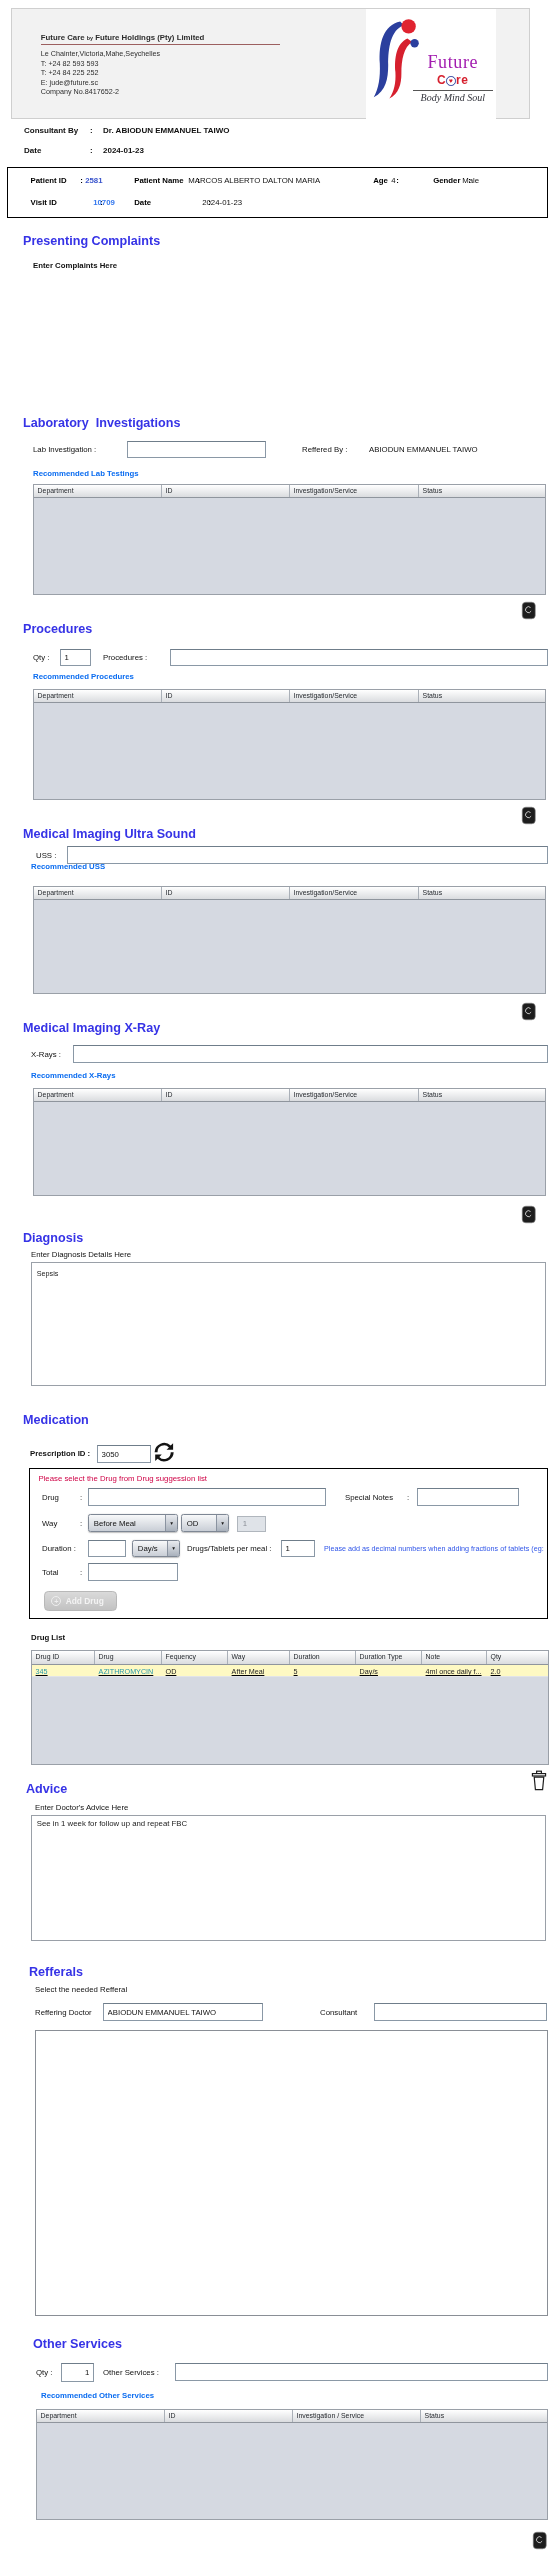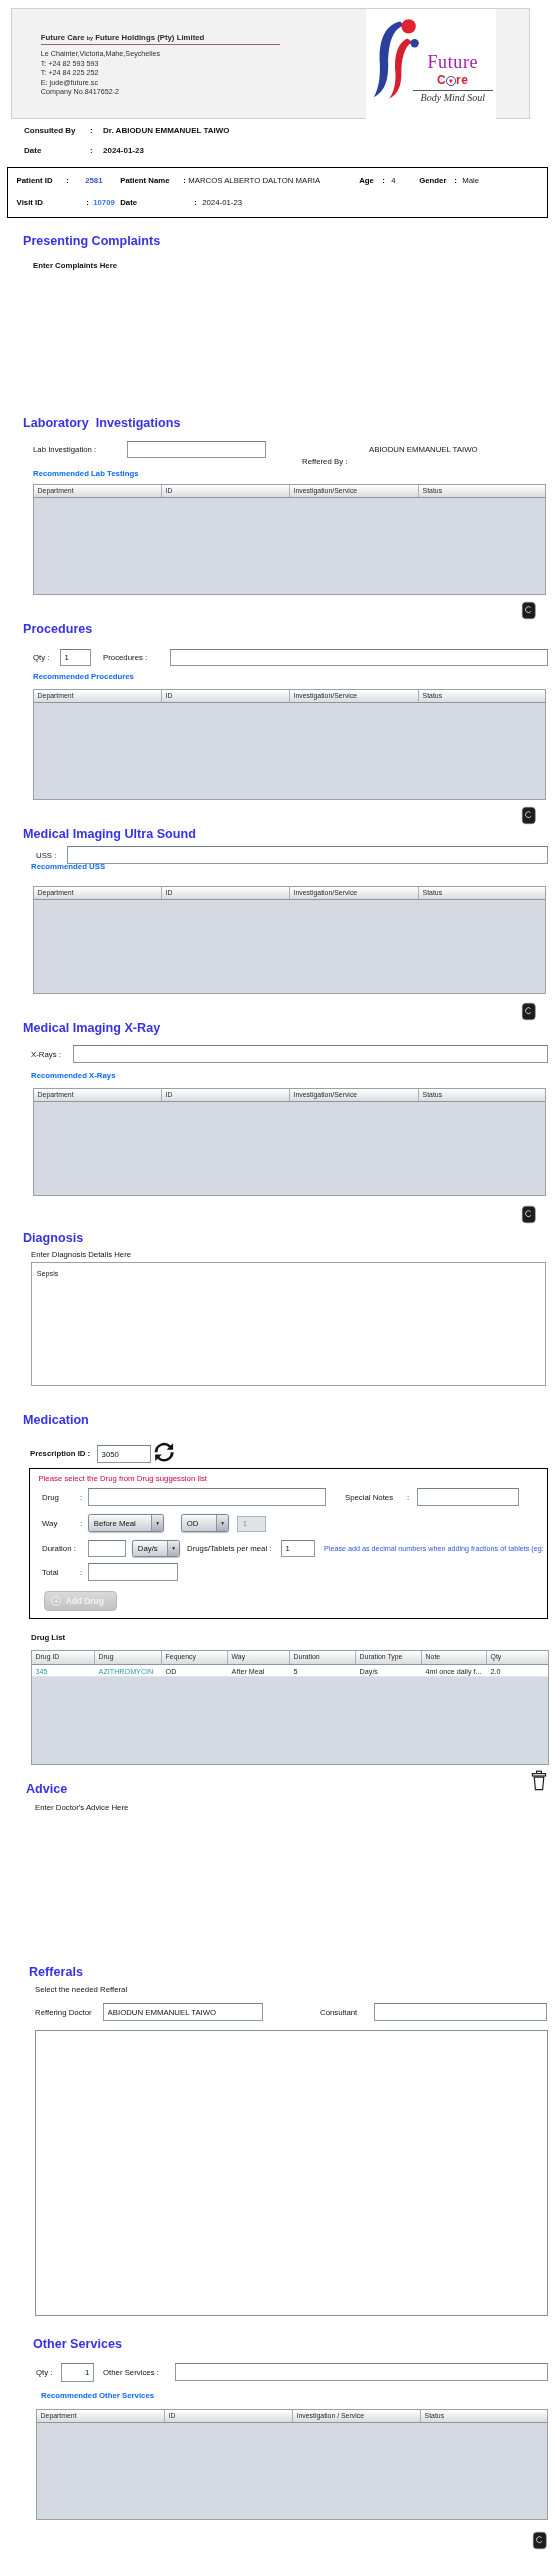--- a/index.html
+++ b/index.html
@@ -24,21 +24,21 @@
   .logo-tag { margin-top:2.4px; border-top:0.6px solid #555; padding-top:1.2px;
               font-family:"Liberation Serif", serif; font-style:italic; font-size:10px; color:#33343c; }
 
   .row-lbl { position:absolute; font-size:8px; font-weight:bold; color:#111; }
   .row-val { position:absolute; font-size:8px; font-weight:bold; color:#111; }
 
   
   .pbar { position:absolute; left:7.2px; top:167px; width:541px; height:51px;
           background:#fff; border:1.2px solid #000; }
   .pbar span { position:absolute; font-size:7.8px; white-space:nowrap; }
-  .pbar .pl { font-weight:bold; color:#000; }
+  .pbar .pl { font-weight:bold; color:#000;margin-left:14px; }
   .pbar .pv { color:#111; }
   .pbar .pid { color:#3a55cc; font-weight:bold; }
   .pbar .vid { color:#3377ee; font-weight:bold; }
 
   .h-sec { position:absolute; font-size:12.6px; font-weight:bold; color:#3633e6; white-space:pre; }
   .sub-b { position:absolute; font-size:7.8px; font-weight:bold; color:#111; }
   .sub-n { position:absolute; font-size:7.8px; color:#111; }
   .rec-link { position:absolute; font-size:7.8px; font-weight:bold; color:#0a6cf0; cursor:pointer; white-space:nowrap; }
 
   textarea.box { position:absolute; border:0.6px solid #9aa0a8; background:#fff; resize:none;
@@ -48,21 +48,21 @@
   .tinput { position:absolute; border:0.6px solid #8a98a6; border-top-color:#6f7d8a; background:#fff;
             font-family:"Liberation Sans", sans-serif; font-size:7.8px; color:#111; padding:1.2px 3.6px; }
 
   
   .dtable { position:absolute; border:0.6px solid #9aa0a8; background:#d5d9e1; overflow:hidden; }
   .hrow { display:flex; height:13px; background:linear-gradient(#ffffff,#dadcdf);
           border-bottom:0.6px solid #8f959d; }
   .hcell { font-size:6.9px; color:#1f2328; padding:2.4px 3.6px 0 3.6px; border-right:0.6px solid #aab0b8;
            white-space:nowrap; overflow:hidden; }
   .hcell:last-child { border-right:none; }
-  .drow { display:flex; height:12px; background:#ffffff; border-bottom:0.6px solid #e2e4e8; }
+  .drow { display:flex; height:12px; background:#fef9c3; border-bottom:0.6px solid #e2e4e8;text-decoration:underline; }
   .dcell { font-size:7.2px; color:#222; padding:1.8px 3.6px 0 3.6px; white-space:nowrap; overflow:hidden; }
   .teal { color:#279aab; }
 
   
   .trash { position:absolute; cursor:pointer; }
 
   
   .medbox { position:absolute; left:29px; top:1468px; width:519px; height:151px;
             border:1.2px solid #000; background:#fff; }
   .medbox .mlabel { position:absolute; font-size:7.8px; color:#111; white-space:nowrap; }
@@ -113,21 +113,21 @@
         <circle cx="76" cy="42" r="7" fill="#2b3f9e"></circle>
       </svg>
       <div class="logo-text">
         <div class="logo-future">Future</div>
         <div class="logo-care"><span>C</span><span class="logo-heart">♥</span><span>re</span></div>
         <div class="logo-tag">Body Mind Soul</div>
       </div>
     </div>
   </div>
 
-  <span class="row-lbl" style="left:24px;top:126px">Consulted By</span>
+  <span class="row-lbl" style="left:24px;top:126px">Consultant By</span>
   <span class="row-lbl" style="left:90px;top:126px">:</span>
   <span class="row-val" style="left:103px;top:126px">Dr.  ABIODUN EMMANUEL TAIWO</span>
 
   <span class="row-lbl" style="left:24px;top:146px">Date</span>
   <span class="row-lbl" style="left:90px;top:146px">:</span>
   <span class="row-val" style="left:103px;top:146px">2024-01-23</span>
 
   <div class="pbar">
     <span class="pl" style="left:8.4px;top:8.4px">Patient ID</span>
     <span class="pl" style="left:58px;top:8.4px">:</span>
@@ -148,21 +148,21 @@
     <span class="pl" style="left:186px;top:30px">:</span>
     <span class="pv" style="left:194px;top:30px">2024-01-23</span>
   </div>
 
   <div class="h-sec" style="left:23px;top:234px">Presenting Complaints</div>
   <div class="sub-b" style="left:33px;top:261px">Enter Complaints Here</div>
 
   <div class="h-sec" style="left:23px;top:416px">Laboratory  Investigations</div>
   <span class="sub-n" style="left:33px;top:445px">Lab Investigation :</span>
   <input class="tinput" style="left: 127px; top: 441px; width: 139px; height: 16.7px;" value="">
-  <span class="sub-n" style="left:302px;top:457px">Reffered By :</span>
+  <span class="sub-n" style="left:302px;top:445px">Reffered By :</span>
   <span class="sub-n" style="left:369px;top:445px">ABIODUN EMMANUEL TAIWO</span>
   <div class="rec-link" style="left:33px;top:469px">Recommended Lab Testings</div>
   <div class="dtable" style="left:33px;top:484px;width:513px;height:111px">
     <div class="hrow">
       <div class="hcell" style="width:128px">Department</div>
       <div class="hcell" style="width:128px">ID</div>
       <div class="hcell" style="width:129px">Investigation/Service</div>
       <div class="hcell" style="flex:1">Status</div>
     </div>
   </div>
@@ -240,21 +240,21 @@
     <div class="med-warn">Please select the Drug from Drug suggession list</div>
     <span class="mlabel" style="left:12px;top:24px">Drug</span>
     <span class="mlabel" style="left:50px;top:24px">:</span>
     <input class="tinput" style="left: 58px; top: 19px; width: 238px; height: 18px;" value="">
     <span class="mlabel" style="left:315px;top:24px">Special Notes</span>
     <span class="mlabel" style="left:377px;top:24px">:</span>
     <input class="tinput" style="left: 387px; top: 19px; width: 102px; height: 18px;" value="">
 
     <span class="mlabel" style="left:12px;top:50px">Way</span>
     <span class="mlabel" style="left:50px;top:50px">:</span>
-    <div class="fake-select" style="left:58px;top:45px;width:76px">
+    <div class="fake-select" style="left:58px;top:45px;width:90px">
       <span>Before Meal</span>
       <span class="arrow">▼</span>
     </div>
     <div class="fake-select" style="left:151px;top:45px;width:48px">
       <span>OD</span>
       <span class="arrow">▼</span>
     </div>
     <input class="dis-input" style="left: 207px; top: 47px; width: 29px; height: 15.5px;" disabled="" value="1">
 
     <span class="mlabel" style="left:12px;top:75px">Duration :</span>
@@ -301,20 +301,21 @@
     </div>
   </div>
 
   <div class="h-sec" style="left:26px;top:1782px">Advice</div>
   <svg class="trash" style="left:530px;top:1770px" width="18" height="21.5" viewBox="0 0 30 36">
     <rect x="11" y="2" width="8" height="4" fill="#fff" stroke="#1d1d1d" stroke-width="2"></rect>
     <rect x="4" y="6" width="22" height="4" fill="#fff" stroke="#1d1d1d" stroke-width="2"></rect>
     <path d="M7 12 h16 l-2 21 h-12 z" fill="#fff" stroke="#1d1d1d" stroke-width="2"></path>
   </svg>
   <div class="sub-n" style="left:35px;top:1803px">Enter Doctor's Advice Here</div>
+  <textarea class="box" style="left: 31px; top: 1815px; width: 515px; height: 126px; font-size: 7.8px;">See in 1 week for follow up and repeat FBC</textarea>
 
   <div class="h-sec" style="left:29px;top:1965px">Refferals</div>
   <div class="sub-n" style="left:35px;top:1985px">Select the needed Refferal</div>
   <span class="sub-n" style="left:35px;top:2008px">Reffering Doctor</span>
   <input class="tinput" style="left: 103px; top: 2003px; width: 160px; height: 18px;" value="ABIODUN EMMANUEL TAIWO">
   <span class="sub-n" style="left:320px;top:2008px">Consultant</span>
   <input class="tinput" style="left: 374px; top: 2003px; width: 173px; height: 18px;" value="">
   <div class="listbox"></div>
 
   <div class="h-sec" style="left:33px;top:2337px">Other Services</div>

